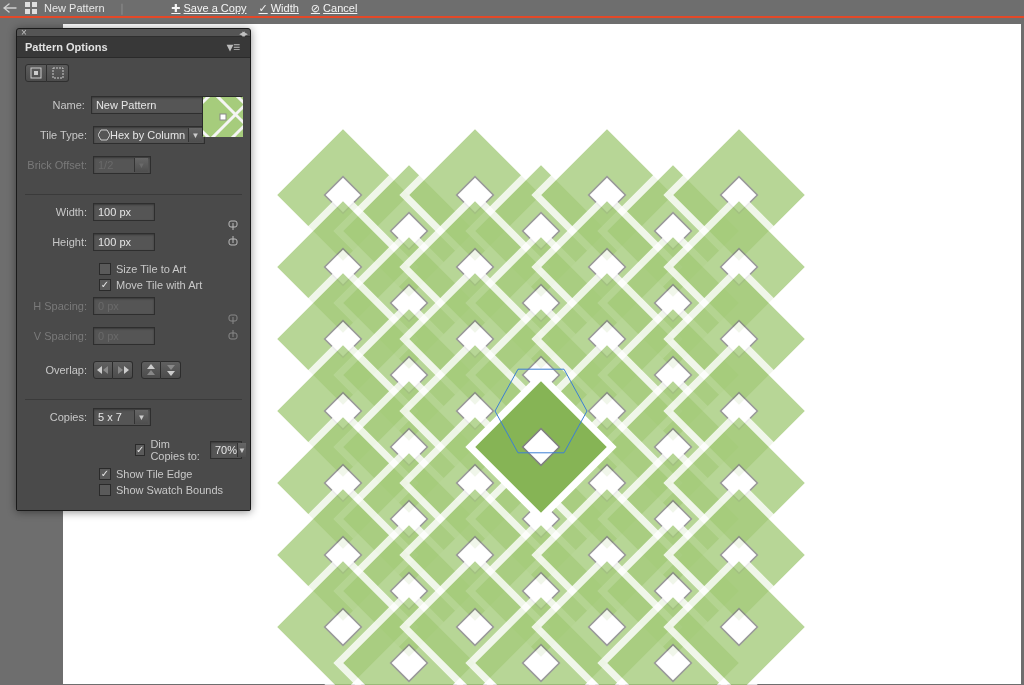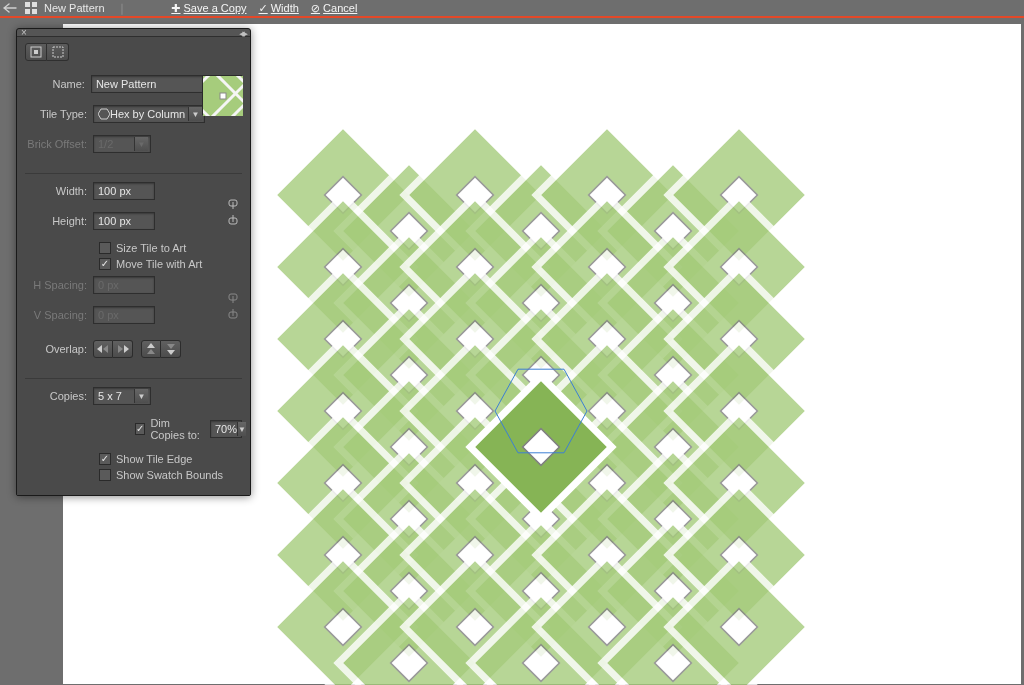--- a/index.html
+++ b/index.html
@@ -670,20 +670,24 @@
   <polygon points="587.0,411.0 564.0,452.8 518.0,452.8 495.0,411.0 518.0,369.2 564.0,369.2" fill="none" stroke="#3c7fd4" stroke-width="1"></polygon>
 </svg>
     </div>
   </div>
 
 <div class="panel">
   <div class="chrome">
     <span class="close-x">×</span>
     <span class="collapse-arrows">◀▶</span>
   </div>
+  <div class="titlebar">
+    <span>Pattern Options</span>
+    <span class="flymenu">▾≡</span>
+  </div>
   <div class="body">
 
     <div class="section" style="border:none;margin:0;padding-bottom:6px;">
       <div class="toolrow">
         <div class="icon-btn">
           <svg width="12" height="12" viewBox="0 0 12 12">
               <rect x="1" y="1" width="10" height="10" fill="none" stroke="#ccc"></rect>
               <rect x="4" y="4" width="4" height="4" fill="#ccc"></rect>
             </svg>
         </div>
@@ -821,21 +825,21 @@
 
     <div class="section">
       <div class="row">
         <span class="label">Copies:</span>
         <div class="select small">
           <span style="flex:1">5 x 7</span>
           <span class="caret">▼</span>
         </div>
       </div>
 
-      <div class="chk" style="margin-bottom:12px;padding-left:36px;">
+      <div class="chk" style="margin-bottom:6px;padding-left:36px;">
         <span class="box checked"></span>
         <span>Dim Copies to:</span>
         <div class="select xs" style="margin-left:4px;">
           <span style="flex:1">70%</span>
           <span class="caret">▼</span>
         </div>
       </div>
       <div class="chk">
         <span class="box checked"></span>
         <span>Show Tile Edge</span>

